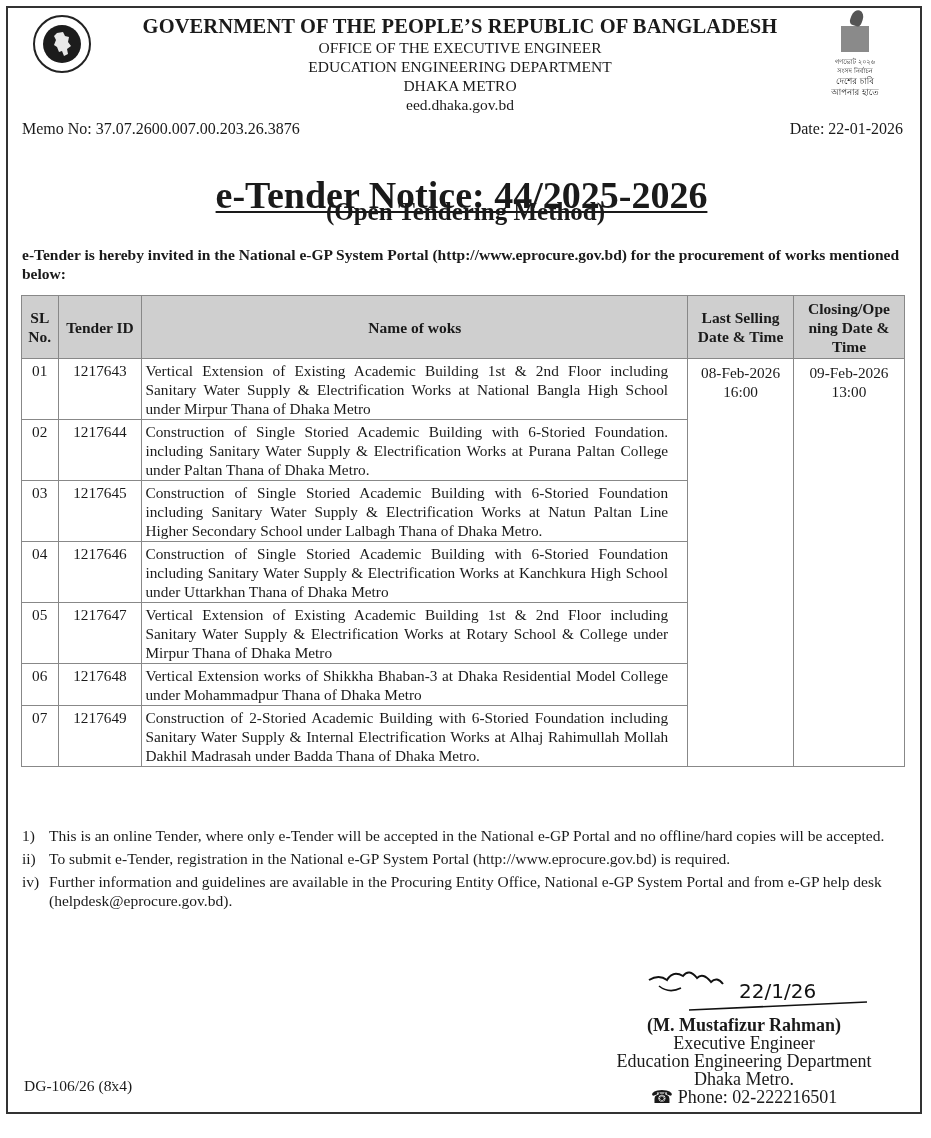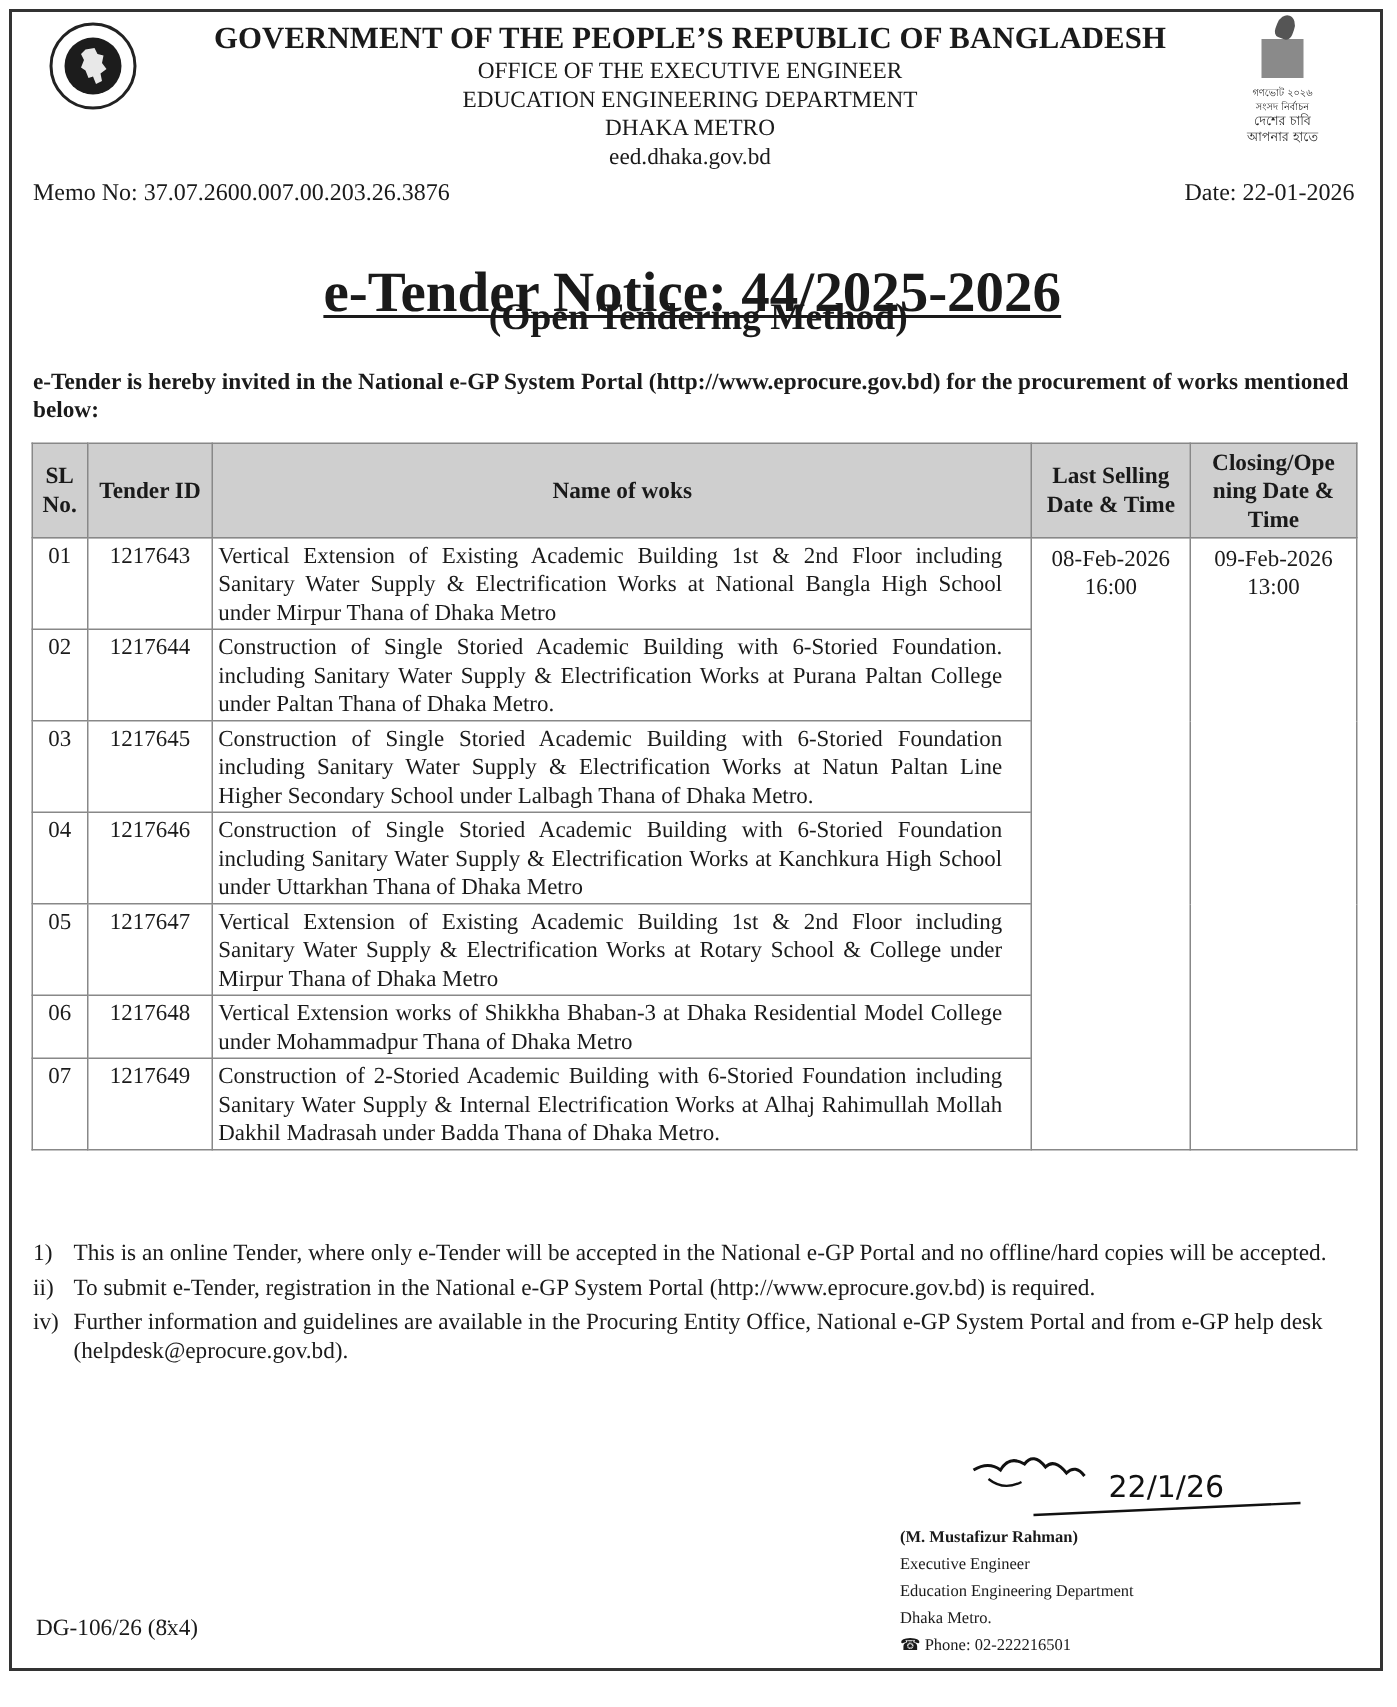--- a/index.html
+++ b/index.html
@@ -53,21 +53,21 @@
   td.date-col { text-align: center; vertical-align: middle; padding-top: 4px; }
   td.c1 { width: 108px; }
   td.c2 { width: 112px; }
   .notes { position: absolute; left: 22px; top: 826px; width: 885px; font-size: 15.5px; line-height: 19px; }
   .note { display: flex; margin-bottom: 4px; }
   .note .num { width: 27px; flex: none; }
   .note .txt { flex: 1; }
   .signature {
     position: absolute; left: 639px; top: 966px; width: 240px; height: 50px;
   }
-  .sig-block { position: absolute; left: 600px; top: 1016px; width: 288px; font-size: 11px; line-height: 18px; }
+  .sig-block { position: absolute; left: 600px; top: 1016px; width: 288px; text-align: center; font-size: 18px; line-height: 18px; }
   .sig-name { font-weight: bold; }
   .dg { position: absolute; left: 24px; top: 1077px; font-size: 15.5px; }
 </style>
 </head>
 <body>
 
 <div class="frame"></div>
 
 <div class="seal">
   <div class="seal-inner">

